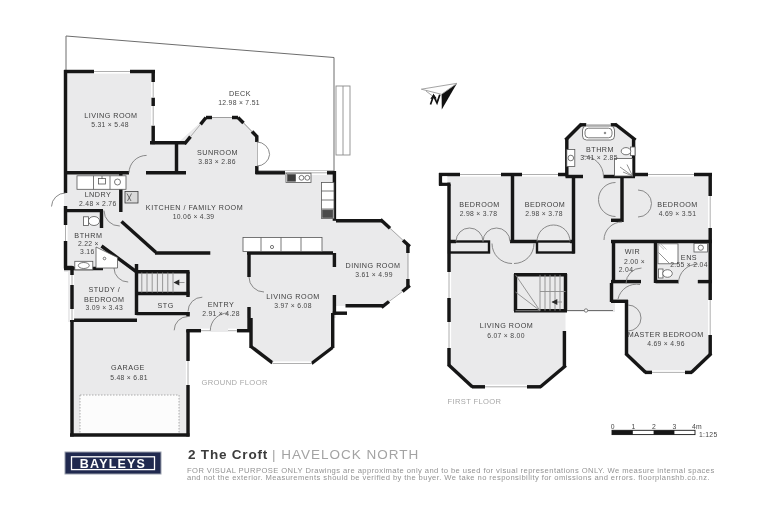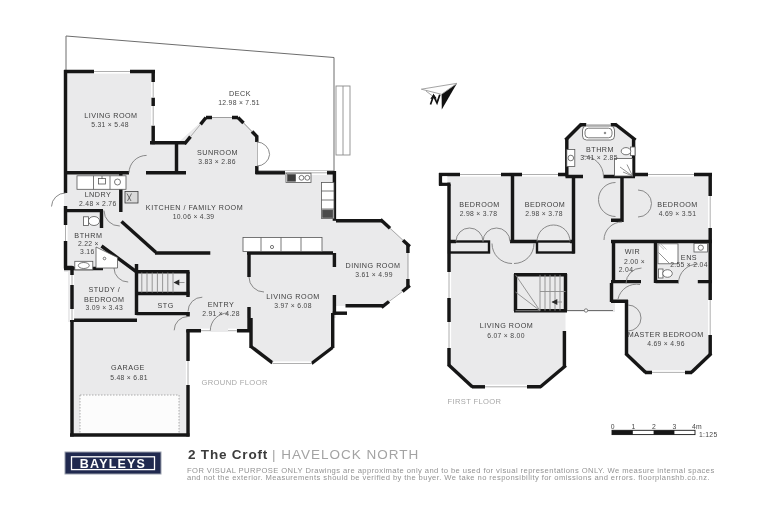--- a/index.html
+++ b/index.html
@@ -1,16 +1,16 @@
 <!DOCTYPE html>
 <html><head>
 <meta charset="utf-8">
 <style>
 html,body{margin:0;padding:0;background:#fff;}
-#page{width:768px;height:512px;position:relative;overflow:hidden;background:#fff;border-radius:25px;}
+#page{width:768px;height:512px;position:relative;overflow:hidden;background:#fff;}
 svg{display:block;}
 text{font-family:"Liberation Sans",sans-serif;}
 .rm{font-size:7.2px;fill:#3d3d3d;letter-spacing:0.5px;}
 .dm{font-size:6.8px;fill:#474747;letter-spacing:0.3px;}
 .fl{font-size:7.6px;fill:#a8a8a8;letter-spacing:0.35px;}
 .wall{stroke:#161616;fill:none;}
 .w3{stroke-width:3.45px;}
 .thin{stroke:#8c8c8c;stroke-width:0.9px;fill:none;}
 .fix{stroke:#565656;stroke-width:0.8px;fill:#fff;}
 .arc{stroke:#7d7d7d;stroke-width:0.9px;fill:none;}

